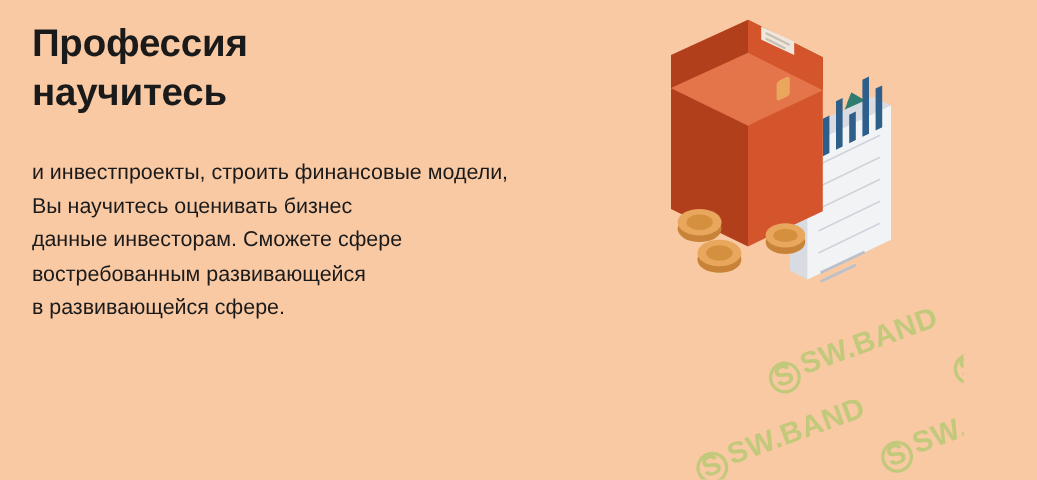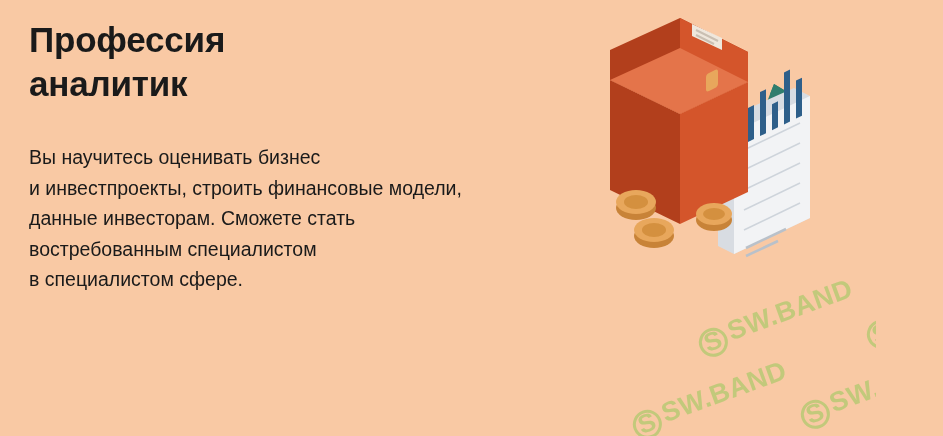--- a/index.html
+++ b/index.html
@@ -96,28 +96,28 @@
   .wm4 { left: 628px; top: 382px; font-size: 27px; transform: rotate(-20deg); }
 </style>
 </head>
 <body>
 
 <div class="page">
 
   <div class="content">
     <h1 class="headline">
       <span class="line">Профессия</span>
-      <span class="line">аналитик</span>
+      <span class="line">научитесь</span>
     </h1>
     <p class="subtext">
+      <span class="line">и инвестпроекты, строить финансовые модели,</span>
       <span class="line">Вы научитесь оценивать бизнес</span>
-      <span class="line">и инвестпроекты, строить финансовые модели,</span>
-      <span class="line">данные инвесторам. Сможете стать</span>
-      <span class="line">востребованным специалистом</span>
-      <span class="line">в специалистом сфере.</span>
+      <span class="line">данные инвесторам. Сможете сфере</span>
+      <span class="line">востребованным развивающейся</span>
+      <span class="line">в развивающейся сфере.</span>
     </p>
   </div>
 
   <div class="illustration">
     <svg class="illus-svg" width="260" height="300" viewBox="0 0 260 300" xmlns="http://www.w3.org/2000/svg">
 
       <g>
         <path d="M168 120 L186 74 L196 80 L178 126 Z" fill="#2F7D6E"></path>
         <path d="M186 74 L206 86 L200 96 L182 84 Z" fill="#2F7D6E"></path>
         <path d="M196 98 L214 88 L218 100 L200 110 Z" fill="#2F7D6E"></path>

